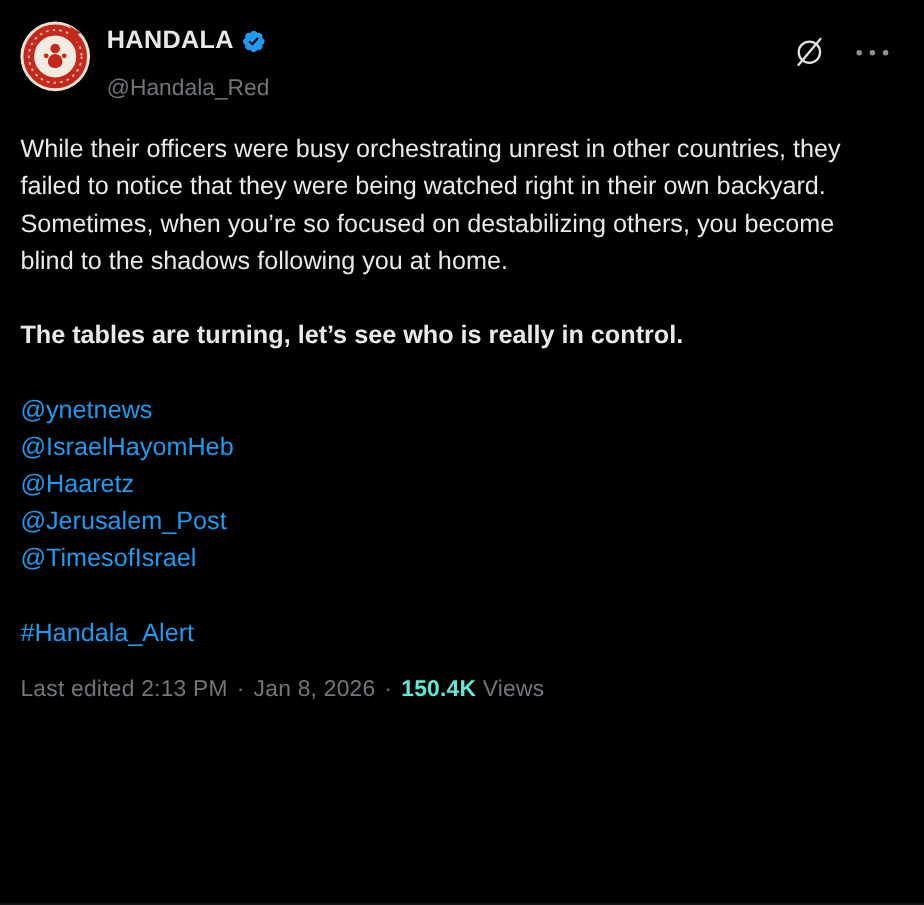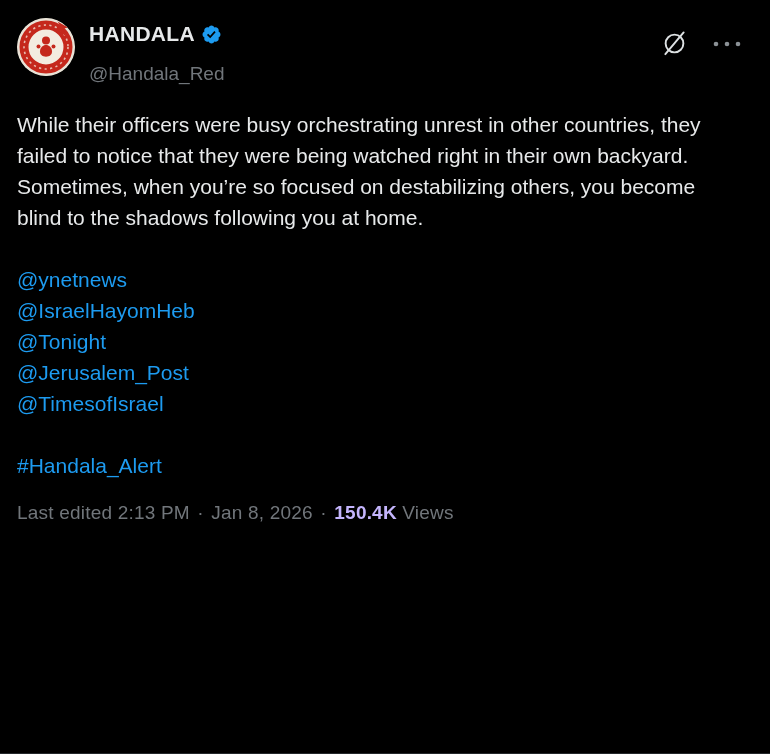--- a/index.html
+++ b/index.html
@@ -21,21 +21,21 @@
   .icon-btn{cursor:pointer;display:inline-flex;align-items:center;}
   
   .body{margin-top:24px;font-size:21px;line-height:31px;color:#e7e9ea;padding-right:2px;}
   .body p{margin:0 0 31px 0;}
   .body p:last-child{margin-bottom:0;}
   .bold-par{font-weight:700;}
   b.inline-bold{font-weight:700;}
   .links a{display:block;color:#1d9bf0;text-decoration:none;cursor:pointer;line-height:31px;}
   
   .footer{margin-top:21px;font-size:19px;color:#71767b;letter-spacing:.2px;}
-  .footer .views-count{color:#c4b5fd;font-weight:700;}
+  .footer .views-count{color:#5eead4;font-weight:700;}
   .sep{margin:0 2px;}
 </style>
 </head>
 <body>
 
 <div class="page">
 
   <div class="header">
     <div class="avatar">
       <svg viewBox="0 0 58 58" width="58" height="58">
@@ -75,25 +75,26 @@
           <circle cx="26" cy="5" r="2.3" fill="#8b9196"></circle>
         </svg>
       </span>
     </div>
   </div>
 
   <div class="body">
 
     <p>While their officers were busy orchestrating unrest in other countries, they failed to notice that they were being watched right in their own backyard. Sometimes, when you’re so focused on destabilizing others, you become blind to the shadows following you at home.</p>
 
+    <p class="bold-par">The tables are turning, let’s see who is really in control.</p>
 
     <p class="links">
       <a>@ynetnews</a>
       <a>@IsraelHayomHeb</a>
-      <a>@Tonight</a>
+      <a>@Haaretz</a>
       <a>@Jerusalem_Post</a>
       <a>@TimesofIsrael</a>
     </p>
 
     <p class="links">
       <a>#Handala_Alert</a>
     </p>
   </div>
 
   <div class="footer">

